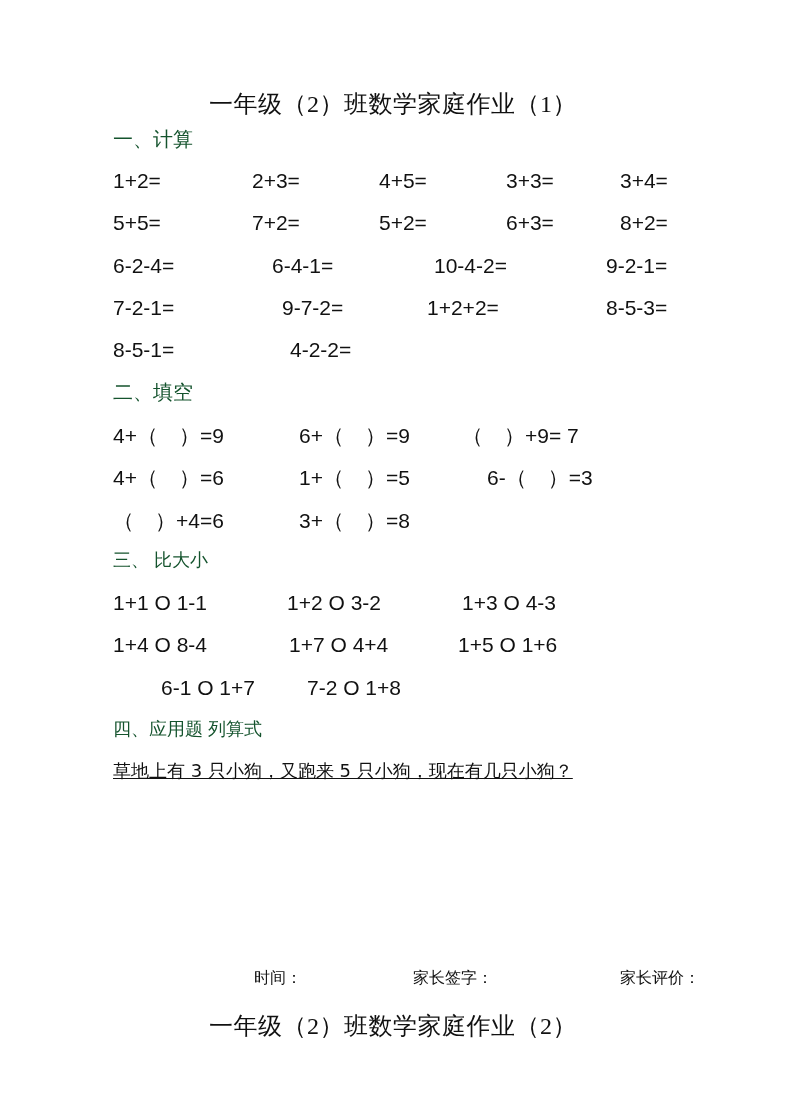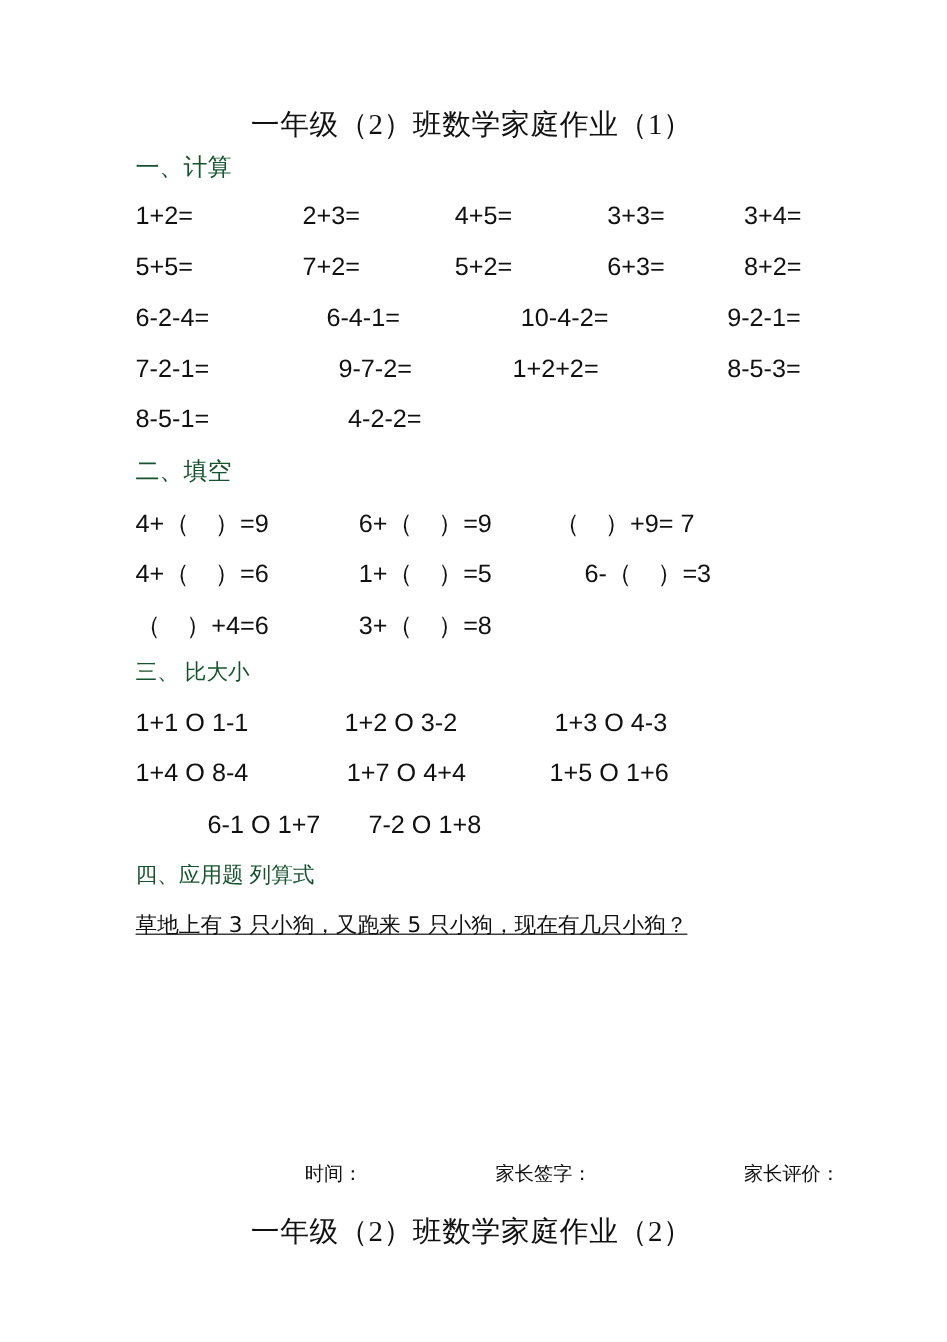--- a/index.html
+++ b/index.html
@@ -63,21 +63,21 @@
   <div class="abs heading small" style="left:113px; top:548px;">三、 比大小</div>
 
   <div class="abs eq" style="left:113px; top:591px;">1+1 O 1-1</div>
   <div class="abs eq" style="left:287px; top:591px;">1+2 O 3-2</div>
   <div class="abs eq" style="left:462px; top:591px;">1+3 O 4-3</div>
 
   <div class="abs eq" style="left:113px; top:633px;">1+4 O 8-4</div>
   <div class="abs eq" style="left:289px; top:633px;">1+7 O 4+4</div>
   <div class="abs eq" style="left:458px; top:633px;">1+5 O 1+6</div>
 
-  <div class="abs eq" style="left:161px; top:676px;margin-left:12px;">6-1 O 1+7</div>
+  <div class="abs eq" style="left:161px; top:676px;">6-1 O 1+7</div>
   <div class="abs eq" style="left:307px; top:676px;">7-2 O 1+8</div>
 
   <div class="abs heading small" style="left:113px; top:717px;">四、应用题  列算式</div>
   <div class="abs para" style="left:113px; top:759px;text-decoration:underline;">草地上有 3 只小狗，又跑来 5 只小狗，现在有几只小狗？</div>
 
   <div class="abs footer" style="left:254px; top:968px;">时间：</div>
   <div class="abs footer" style="left:413px; top:968px;">家长签字：</div>
   <div class="abs footer" style="left:580px; top:968px;margin-left:40px;">家长评价：</div>
 
   <div class="abs title" style="left:209px; top:1010px;">一年级（2）班数学家庭作业（2）</div>

